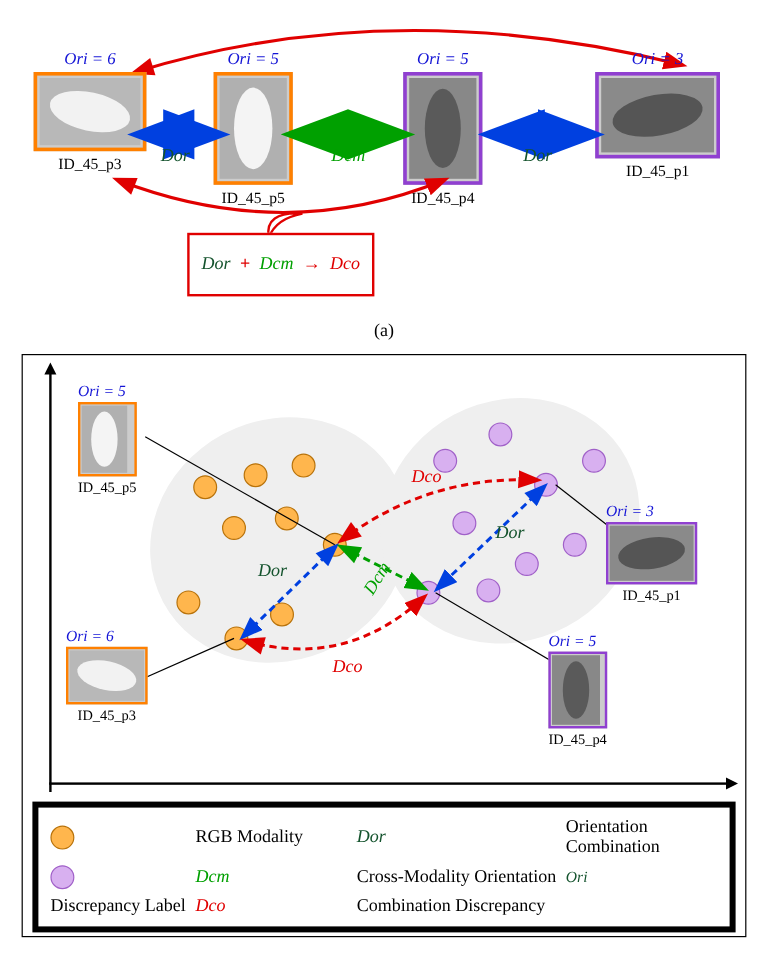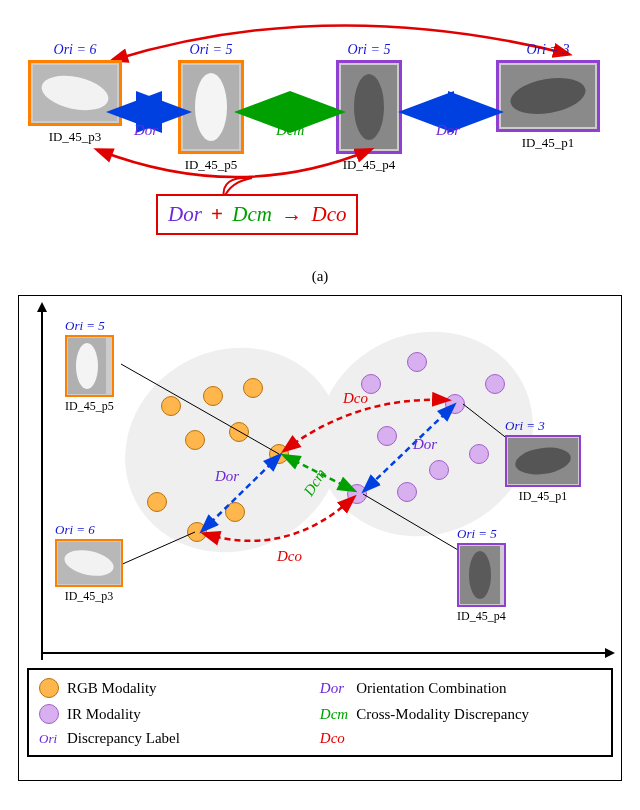--- a/index.html
+++ b/index.html
@@ -8,41 +8,41 @@
 .panel-a{height:250px}
 .panel-b{height:518px}
 .caption{text-align:center;font-size:15px;margin:2px 0 10px}
 .thumb{position:absolute;display:flex;flex-direction:column;align-items:center}
 .thumb .ori{color:#1414d6;font-size:14px;font-style:italic;margin-bottom:2px}
 .thumb .box{border:3px solid;padding:2px;background:#ccc}
 .thumb .box svg{display:block}
 .thumb .cap{font-size:13px;margin-top:3px}
 .arrow{position:absolute}
 .dnote{position:absolute;font-size:15px;font-style:italic}
-.blue{color:#6d28d9}
+.blue{color:#14532d}
 .green{color:#00a000}
 .red{color:#e00000}
-.formula{position:absolute;left:138px;top:182px;border:2px solid #e00000;padding:6px 10px;font-size:21px;background:#fff}
+.formula{position:absolute;left:138px;top:182px;border:2px solid #e00000;padding:16px 10px;font-size:15px;background:#fff}
 .bubble-tail{position:absolute;left:200px;top:162px}
 .panel-b-inner{border:1px solid #000;position:relative;height:486px;box-sizing:border-box;}
 .chart{position:relative;height:356px;margin:8px 8px 0 8px}
 .axis-y{position:absolute;left:14px;top:6px;bottom:0;width:2px;background:#000}
 .axis-y::before{content:"";position:absolute;top:-8px;left:-4px;border-left:5px solid transparent;border-right:5px solid transparent;border-bottom:10px solid #000}
 .axis-x{position:absolute;left:14px;right:6px;bottom:6px;height:2px;background:#000}
 .axis-x::after{content:"";position:absolute;right:-8px;top:-4px;border-top:5px solid transparent;border-bottom:5px solid transparent;border-left:10px solid #000}
 .cluster{position:absolute;background:#efefef;border-radius:50%}
 .pt{position:absolute;width:18px;height:18px;border-radius:50%;border:1.5px solid}
 .pt.rgb{background:#ffb64d;border-color:#b8720a}
 .pt.ir{background:#d8b0f0;border-color:#a060c8}
 .mini{position:absolute}
 .mini .ori{color:#1414d6;font-size:13px;font-style:italic;margin-bottom:1px}
 .mini .box{border:2px solid;padding:1px;background:#ccc}
 .mini .box svg{display:block}
 .mini .cap{font-size:12px;margin-top:2px;text-align:center}
-.legend{border:2px solid #000000;margin:8px;padding:8px 10px;display:grid;grid-template-columns:auto 1fr auto 1fr;column-gap:8px;row-gap:6px;align-items:center;font-size:15px}
+.legend{border:5px solid #000000;margin:8px;padding:8px 10px;display:grid;grid-template-columns:auto 1fr auto 1fr;column-gap:8px;row-gap:6px;align-items:center;font-size:15px}
 .lg-dot{width:18px;height:18px;border-radius:50%;border:1.5px solid}
 .lg-dot.rgb{background:#ffb64d;border-color:#b8720a}
 .lg-dot.ir{background:#d8b0f0;border-color:#a060c8}
 .lg-sym{font-style:italic;font-size:15px}
 svg{overflow:visible}
 </style>
 </head>
 <body>
 
 <div class="fig">
@@ -269,24 +269,24 @@
         </div>
       </div>
 
       <div class="legend">
         <div class="lg-dot rgb"></div>
         <div>RGB Modality</div>
         <div class="lg-sym blue">Dor</div>
         <div>Orientation Combination</div>
 
         <div class="lg-dot ir"></div>
-        <div>IR Modality</div>
         <div class="lg-sym green">Dcm</div>
-        <div>Cross-Modality Discrepancy</div>
+        <div>Cross-Modality Orientation</div>
 
         <div class="lg-sym blue" style="font-size:13px">Ori</div>
         <div>Discrepancy Label</div>
         <div class="lg-sym red">Dco</div>
+        <div>Combination Discrepancy</div>
       </div>
     </div>
   </div>
 
 </div>
 
 </body></html>

